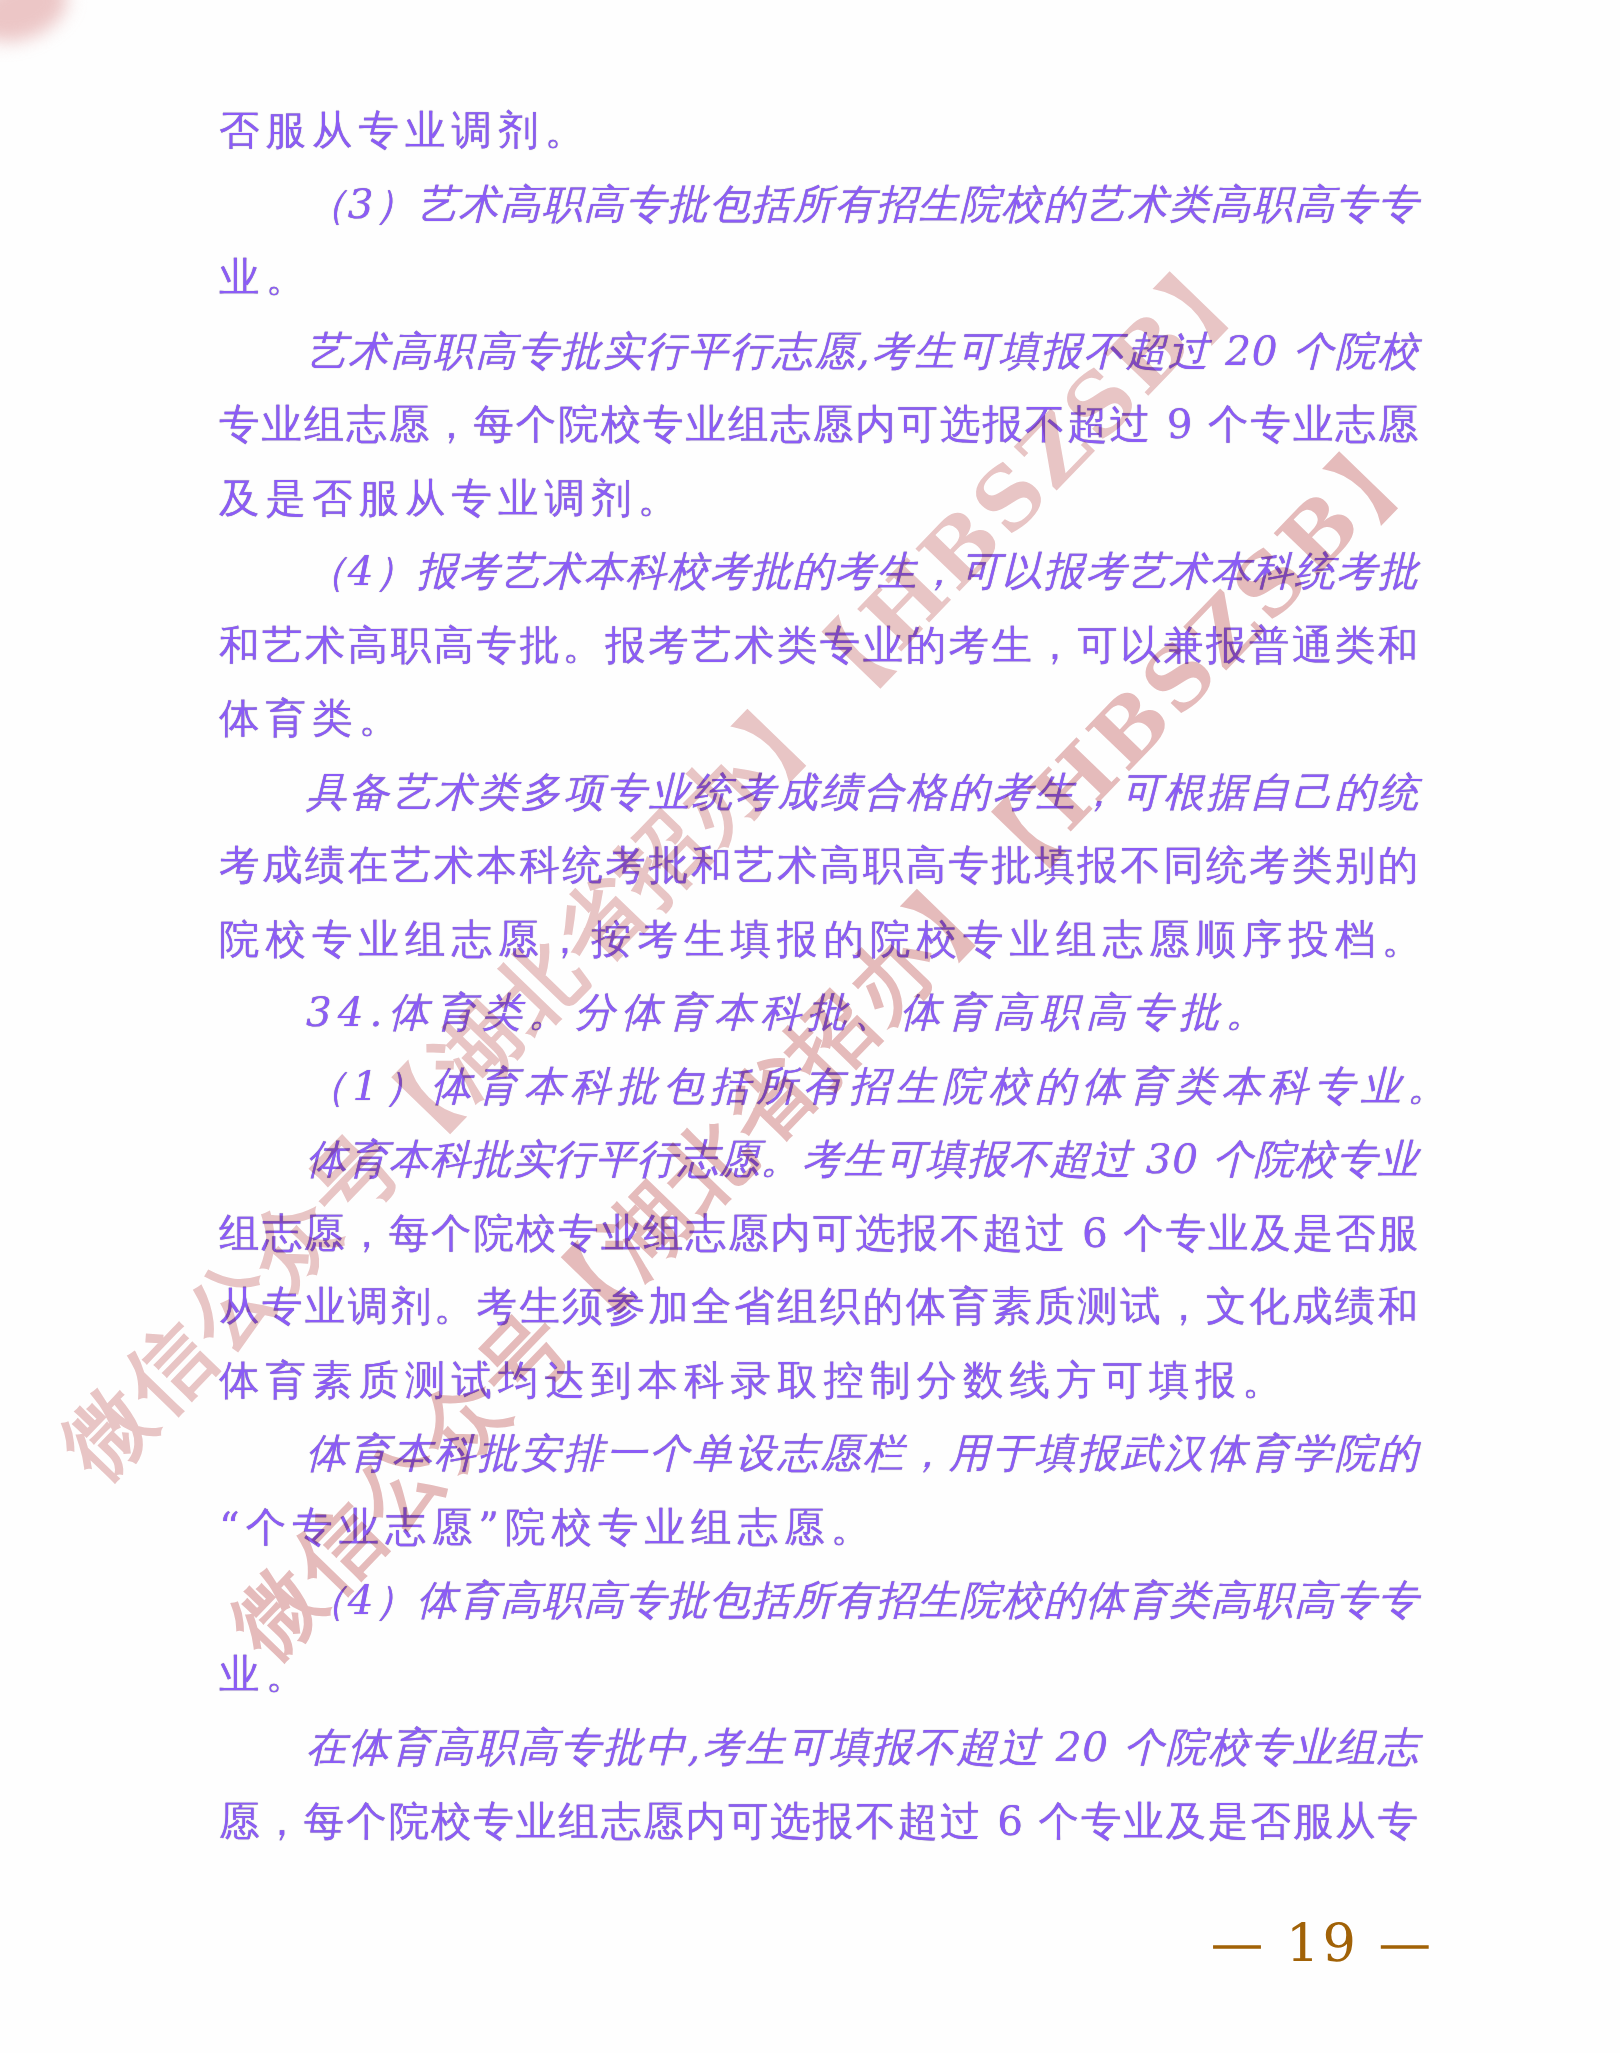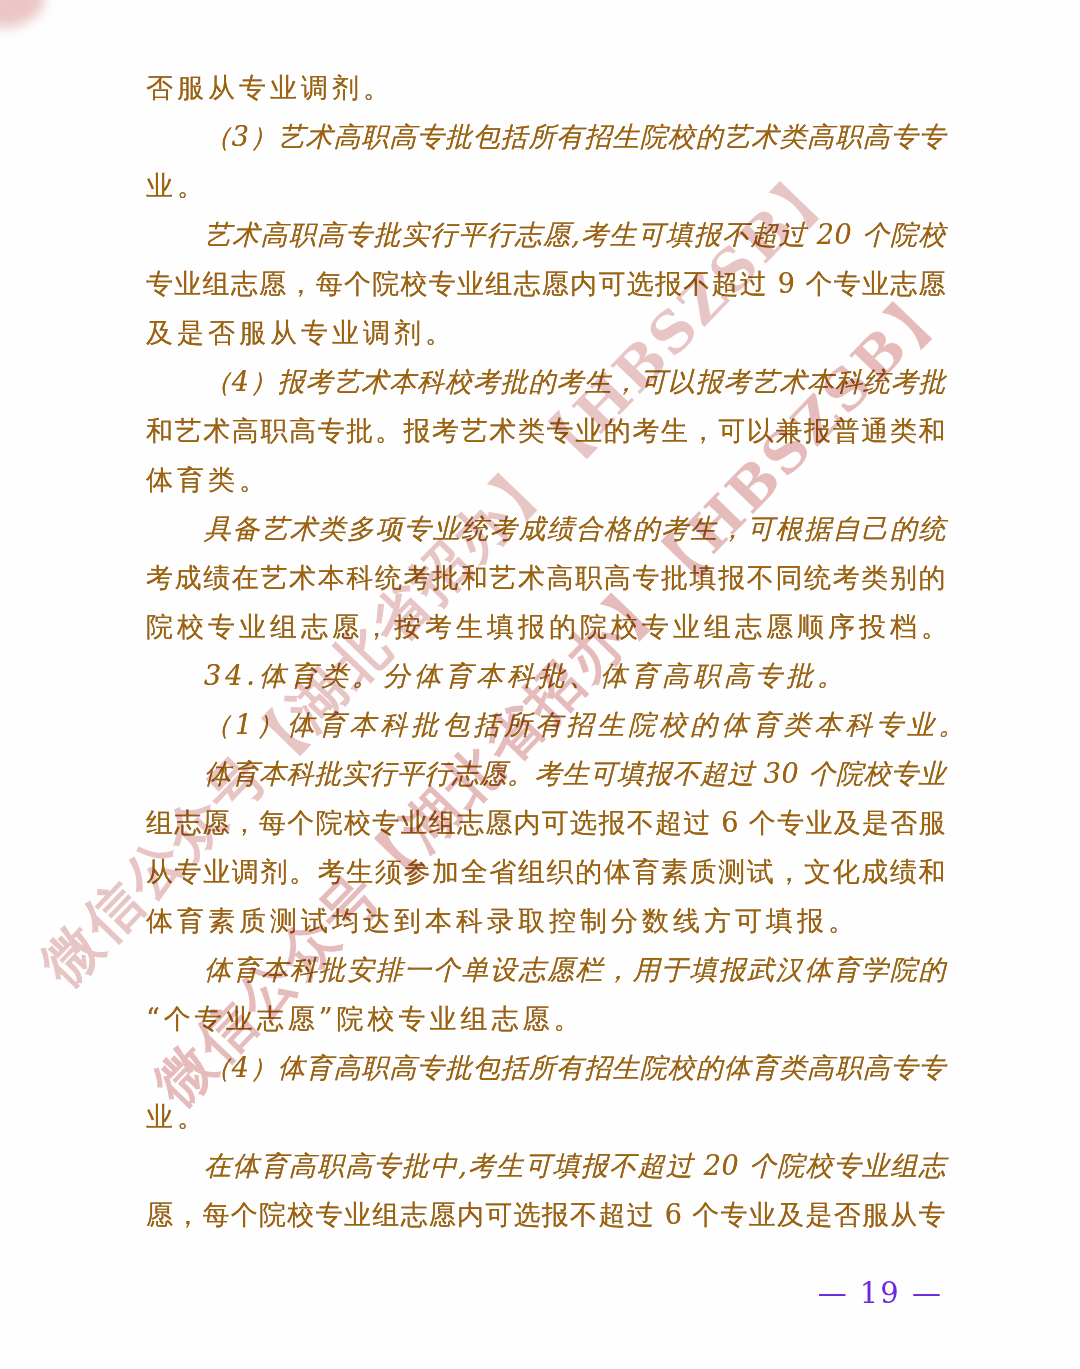--- a/index.html
+++ b/index.html
@@ -13,21 +13,21 @@
     position: relative;
     width: 1080px; height: 1369px;
     background: #fefefe;
     overflow: hidden;
   }
   
   .textblock {
     position: absolute;
     left: 146px; top: 63px;
     width: 800px;
-    color: #a16207;
+    color: #8b5cf6;
   }
   .line {
     height: 49px;
     line-height: 49px;
     font-size: 27px;
     letter-spacing: 1px;
     white-space: nowrap;
     text-shadow: 0 0 0.6px rgba(20,20,20,0.55);
   }
   
@@ -59,24 +59,24 @@
     opacity: 0.42;
   }
   .watermark.wm-upper {
     left: 440px; top: 575px;
     transform: translate(-50%, -50%) rotate(-46deg);
     opacity: 0.36;
   }
   
   .page-number {
     position: absolute;
-    top: 1276px; right: 137px;
-    font-size: 29px;
+    top: 1276px; right: 124px;
+    font-size: 35px;
     letter-spacing: 2px;
-    color: #6d28d9;
+    color: #a16207;
   }
   
   .smudge-top-left {
     position: absolute;
     left: -18px; top: -14px;
     width: 64px; height: 40px;
     background: rgba(214,130,130,0.45);
     border-radius: 50%;
     transform: rotate(-20deg);
     filter: blur(6px);

